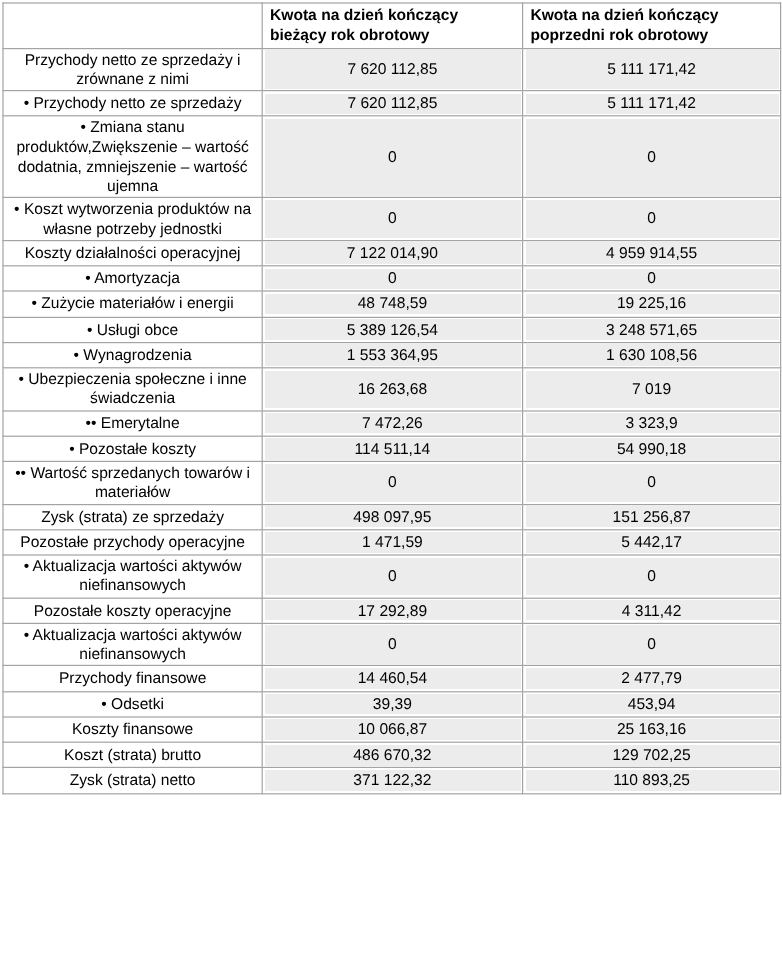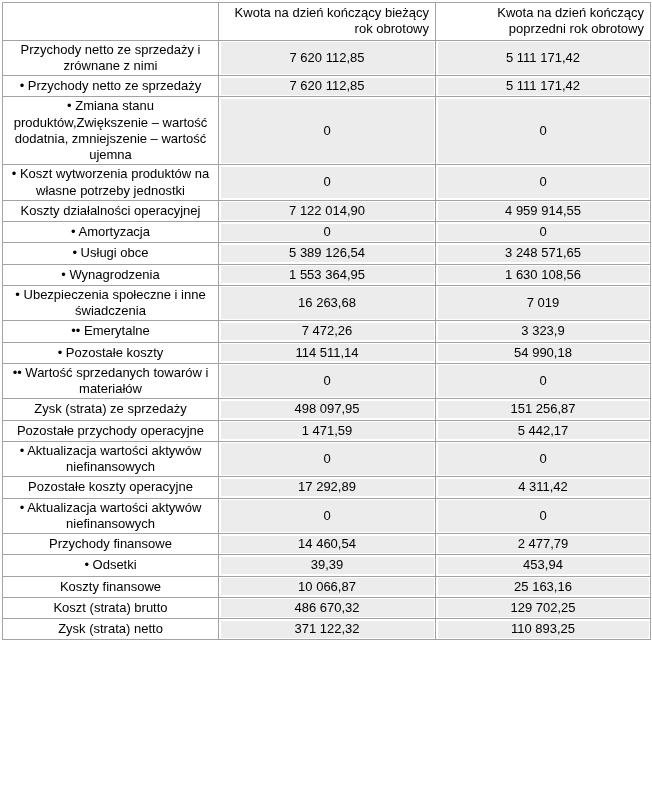--- a/index.html
+++ b/index.html
@@ -30,22 +30,22 @@
   table.fin-table col.c-label { width: 216px; }
   table.fin-table col.c-cur   { width: 217px; }
   table.fin-table col.c-prev  { width: 215px; }
 
   th, td {
     border: 1px solid var(--border-color);
     vertical-align: middle;
     overflow: hidden;
   }
   thead th {
-    font-weight: normal;
-    text-align: right;
+    font-weight: bold;
+    text-align: left;
     padding: 2px 6px;
     background: var(--page-bg);
   }
   td.label {
     text-align: center;
     padding: 1px 5px;
     background: var(--page-bg);
   }
   td.value {
     text-align: center;
@@ -101,20 +101,25 @@
     <td class="value">7 122 014,90</td>
     <td class="value">4 959 914,55</td>
   </tr>
 
   <tr>
     <td class="label">• Amortyzacja</td>
     <td class="value">0</td>
     <td class="value">0</td>
   </tr>
 
+  <tr>
+    <td class="label">• Zużycie materiałów i energii</td>
+    <td class="value">48 748,59</td>
+    <td class="value">19 225,16</td>
+  </tr>
 
   <tr>
     <td class="label">• Usługi obce</td>
     <td class="value">5 389 126,54</td>
     <td class="value">3 248 571,65</td>
   </tr>
 
   <tr>
     <td class="label">• Wynagrodzenia</td>
     <td class="value">1 553 364,95</td>

